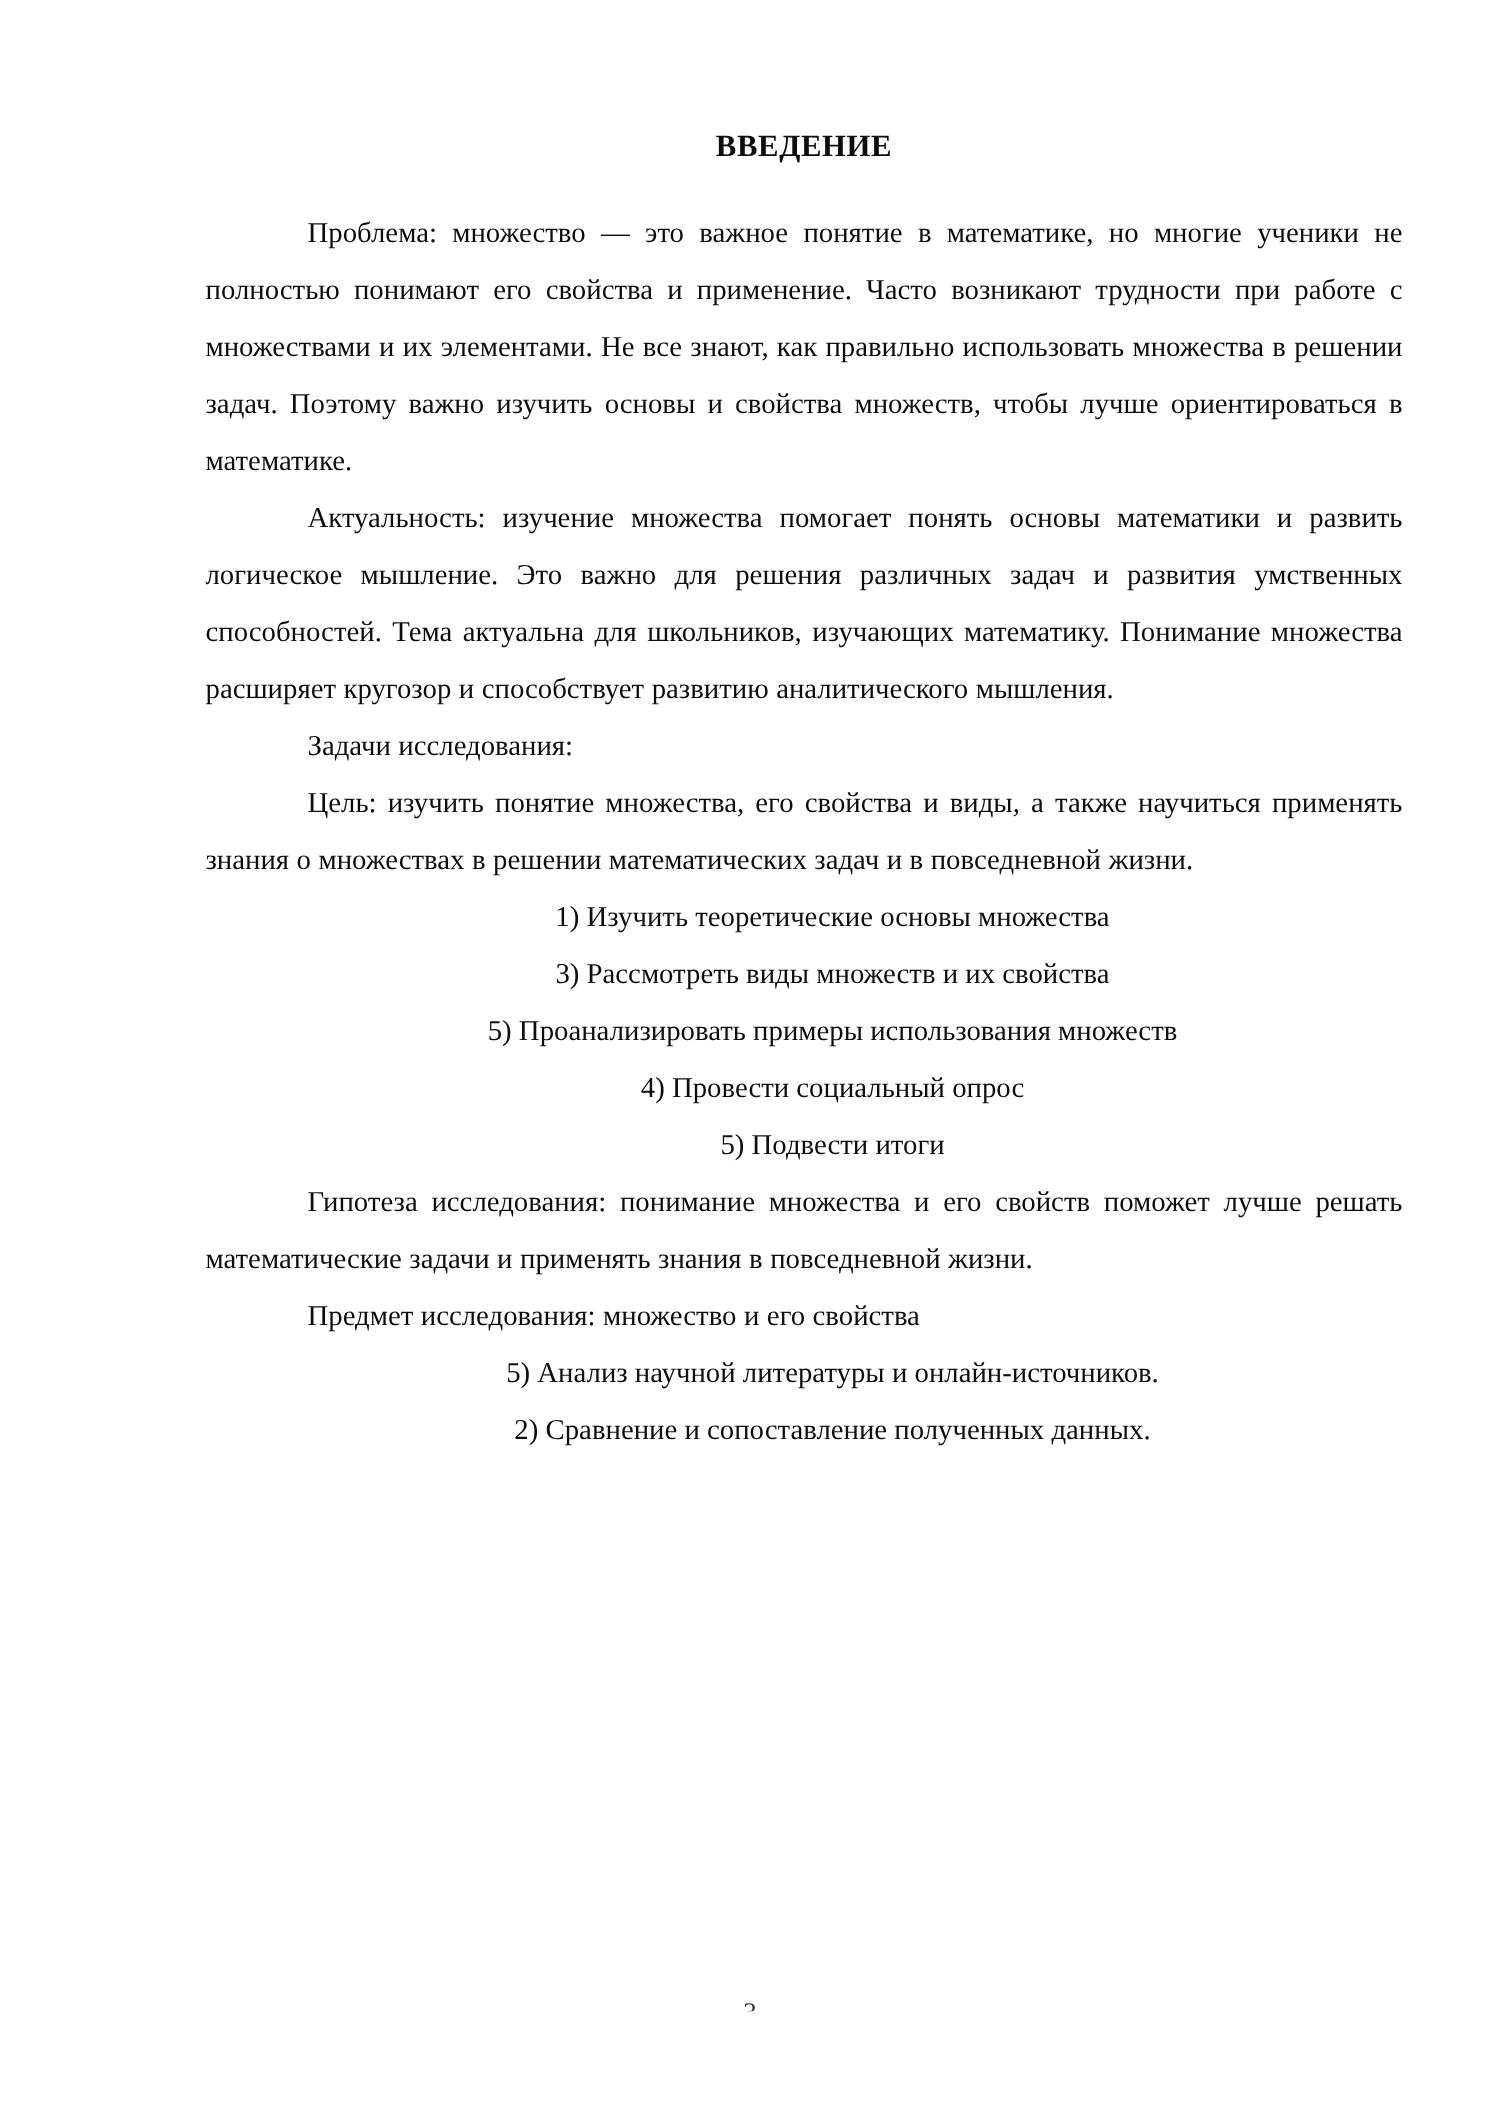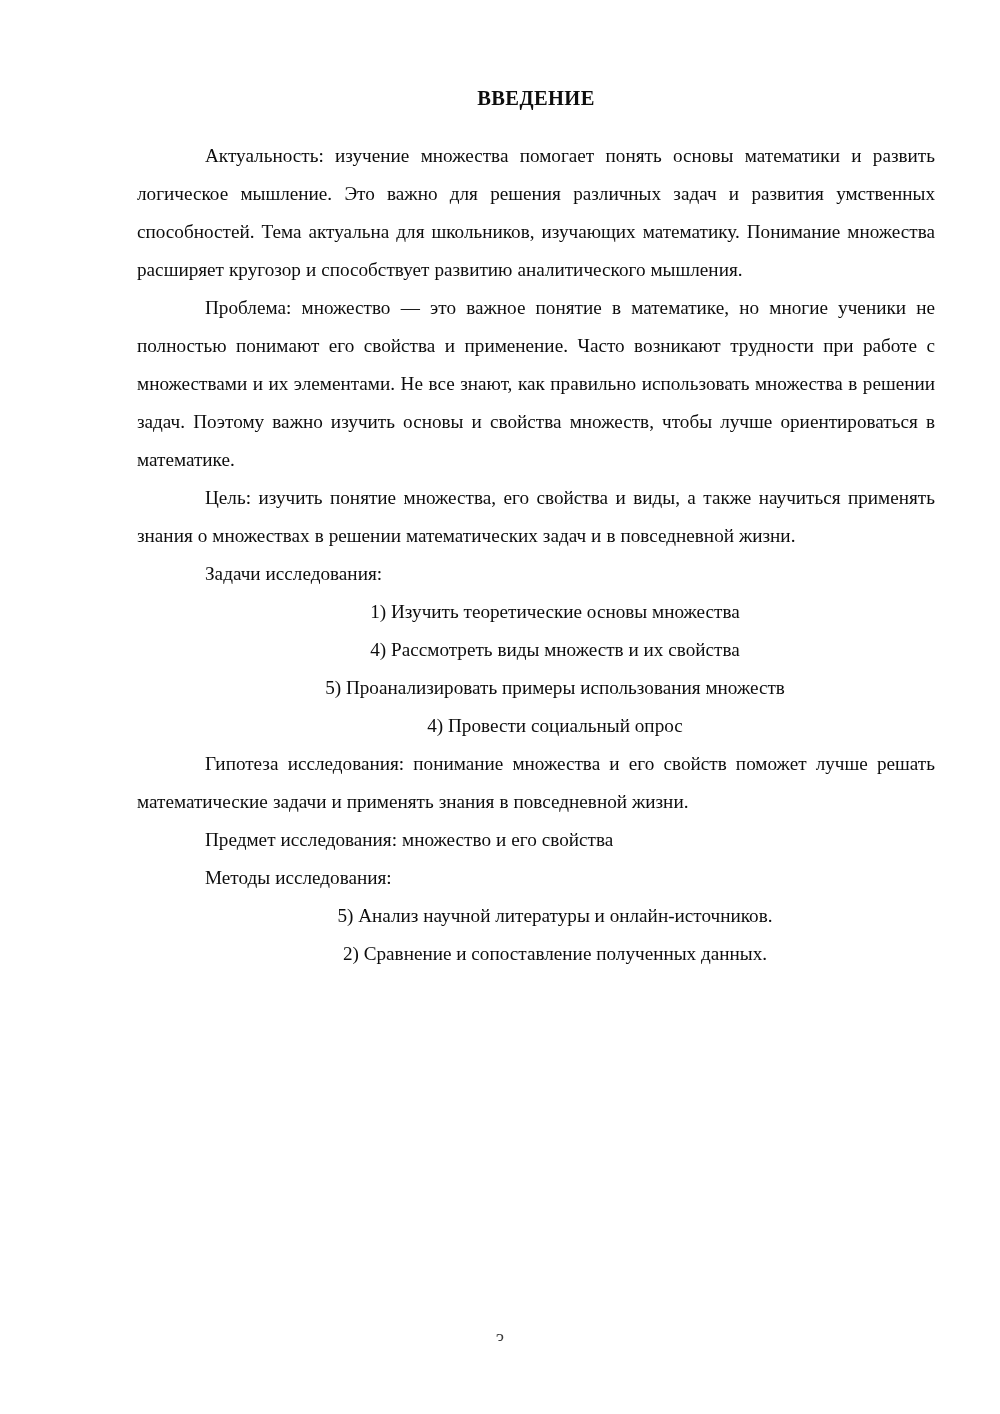--- a/index.html
+++ b/index.html
@@ -76,39 +76,39 @@
 </style>
 </head>
 <body>
 
 <div class="page">
 
   <div class="content">
 
     <h1 class="doc-title">ВВЕДЕНИЕ</h1>
 
+    <p class="para">Проблема: множество — это важное понятие в математике, но многие ученики не полностью понимают его свойства и применение. Часто возникают трудности при работе с множествами и их элементами. Не все знают, как правильно использовать множества в решении задач. Поэтому важно изучить основы и свойства множеств, чтобы лучше ориентироваться в математике.</p>
+
     <p class="para">Актуальность: изучение множества помогает понять основы математики и развить логическое мышление. Это важно для решения различных задач и развития умственных способностей. Тема актуальна для школьников, изучающих математику. Понимание множества расширяет кругозор и способствует развитию аналитического мышления.</p>
 
-    <p class="para">Проблема: множество — это важное понятие в математике, но многие ученики не полностью понимают его свойства и применение. Часто возникают трудности при работе с множествами и их элементами. Не все знают, как правильно использовать множества в решении задач. Поэтому важно изучить основы и свойства множеств, чтобы лучше ориентироваться в математике.</p>
+    <p class="para left">Задачи исследования:</p>
 
     <p class="para">Цель: изучить понятие множества, его свойства и виды, а также научиться применять знания о множествах в решении математических задач и в повседневной жизни.</p>
 
-    <p class="para left">Задачи исследования:</p>
-
     <p class="list-item">1) Изучить теоретические основы множества</p>
-    <p class="list-item">4) Рассмотреть виды множеств и их свойства</p>
+    <p class="list-item">3) Рассмотреть виды множеств и их свойства</p>
     <p class="list-item">5) Проанализировать примеры использования множеств</p>
     <p class="list-item">4) Провести социальный опрос</p>
+    <p class="list-item">5) Подвести итоги</p>
 
 
     <p class="para">Гипотеза исследования: понимание множества и его свойств поможет лучше решать математические задачи и применять знания в повседневной жизни.</p>
 
     <p class="para left">Предмет исследования: множество и его свойства</p>
 
-    <p class="para left">Методы исследования:</p>
 
     <p class="list-item">5) Анализ научной литературы и онлайн-источников.</p>
     <p class="list-item">2) Сравнение и сопоставление полученных данных.</p>
 
   </div>
 
   <div class="page-number">3</div>
 
 </div>
 

